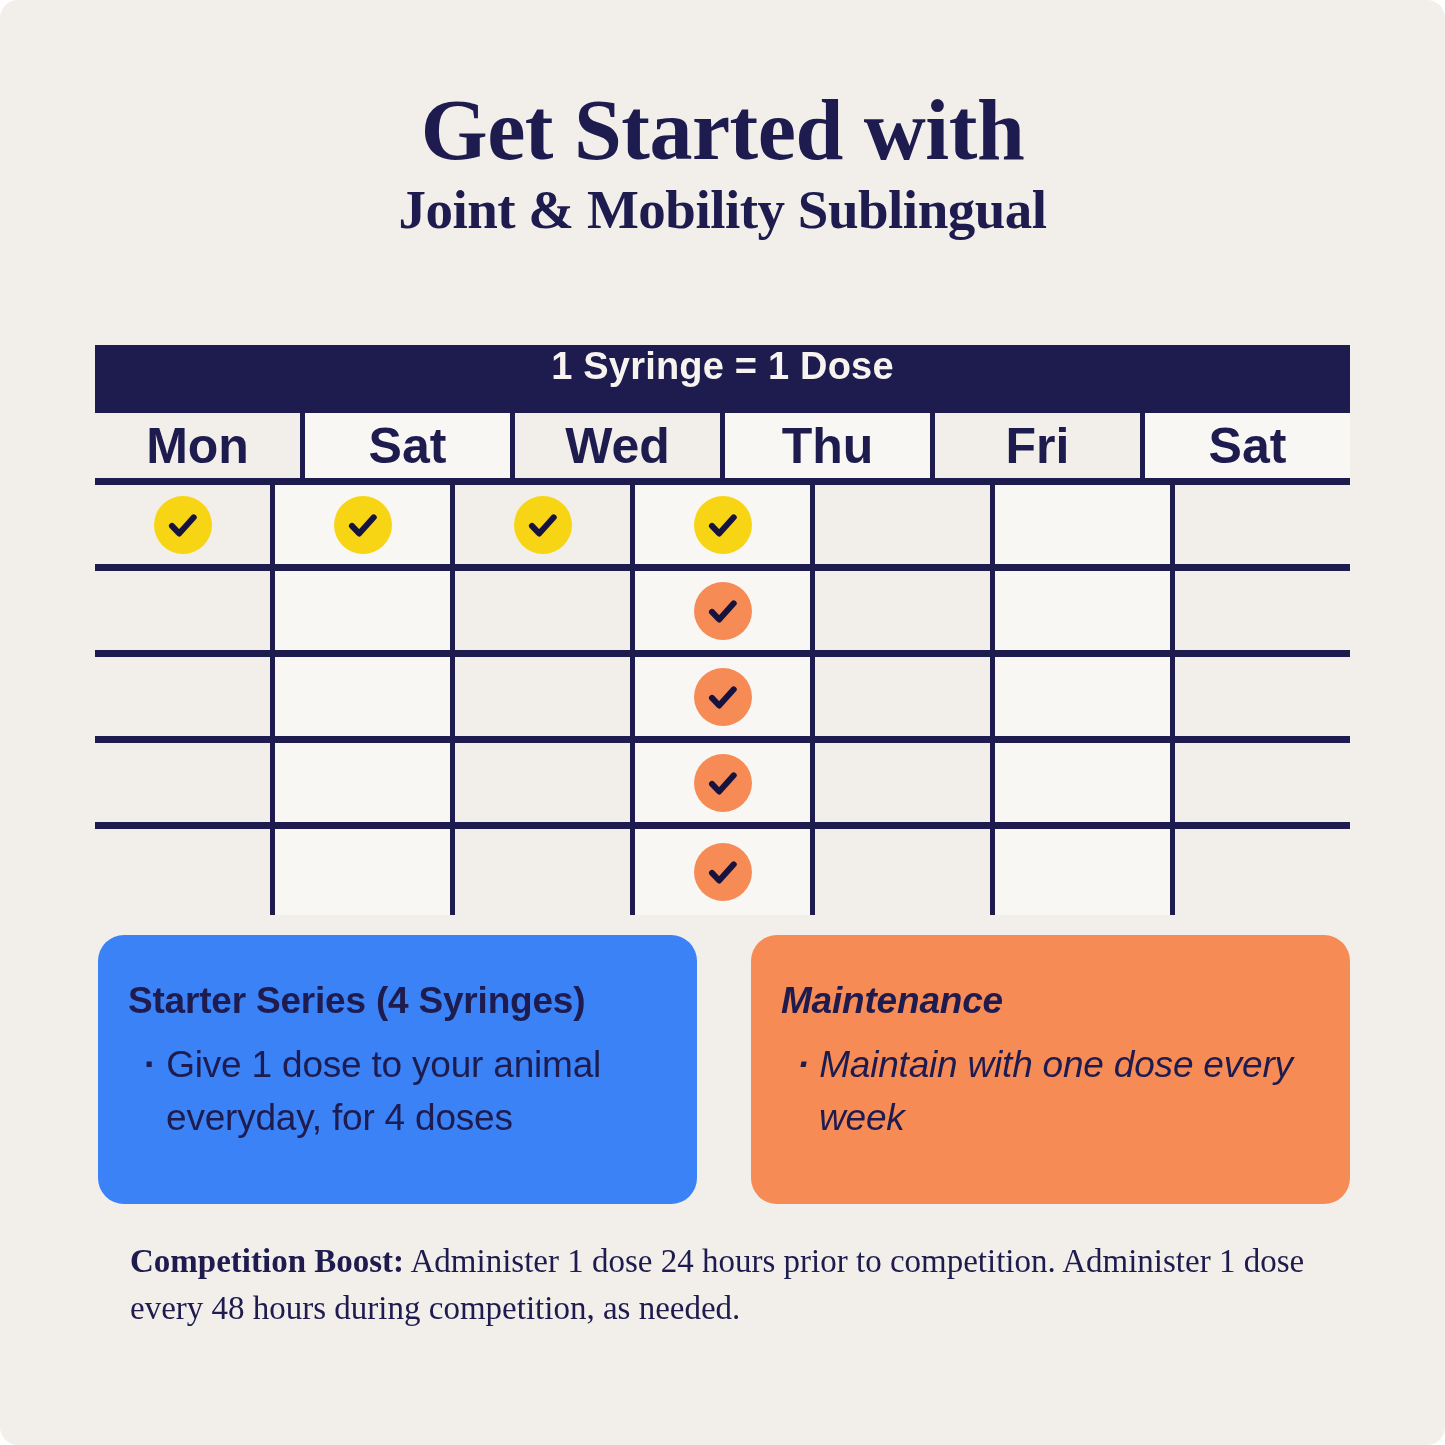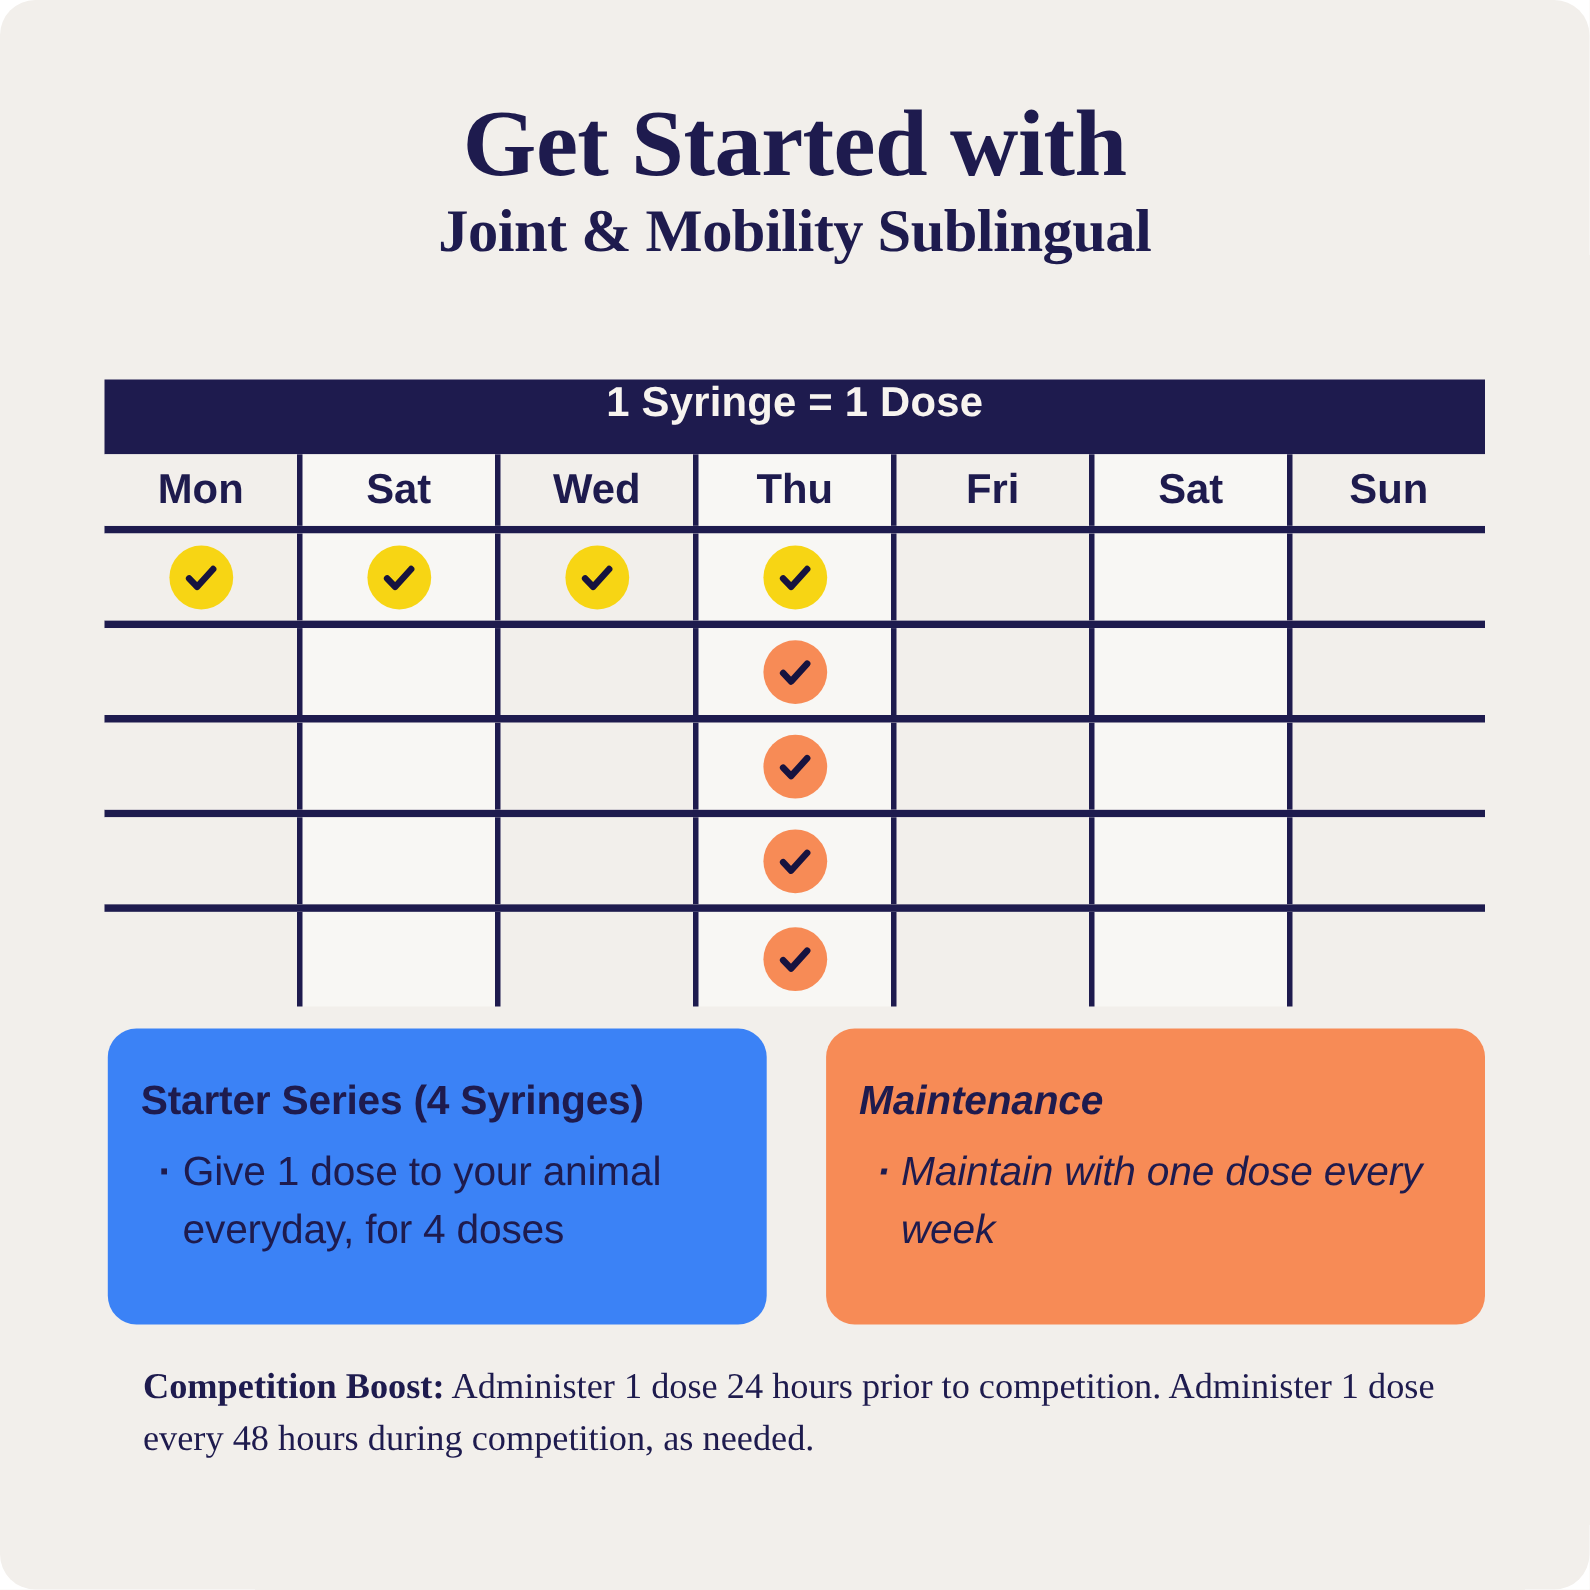--- a/index.html
+++ b/index.html
@@ -14,21 +14,21 @@
     overflow: hidden;
   }
 
   
   .card {
     position: absolute;
     left: 0; top: 0;
     width: 1445px;
     height: 1445px;
     background: #F2EFEB;
-    border-radius: 32px;
+    border-radius: 18px;
     box-sizing: border-box;
     overflow: hidden;
   }
 
   
   .title-block {
     position: absolute;
     left: 70px;
     top: 82px;
     width: 1305px;
@@ -71,21 +71,21 @@
     display: flex;
     height: 72px;
     border-bottom: 7px solid #1E1B4E;
     box-sizing: border-box;
   }
   .day-head .dcell {
     flex: 1 1 0;
     display: flex;
     align-items: center;
     justify-content: center;
-    font-size: 38px;
+    font-size: 50px;
     font-weight: bold;
     color: #1E1B4E;
     border-left: 5px solid #1E1B4E;
     box-sizing: border-box;
   }
   .day-head .dcell:first-child { border-left: none; }
   .day-head .dcell.tint-a { background: #F2EFEB; }
   .day-head .dcell.tint-b { background: #F8F7F4; }
 
   .grid-body { }
@@ -194,21 +194,20 @@
       <span>1 Syringe = 1 Dose</span>
     </div>
 
     <div class="day-head" id="day-head">
         <div class="dcell tint-a">Mon</div>
         <div class="dcell tint-b">Sat</div>
         <div class="dcell tint-a">Wed</div>
         <div class="dcell tint-b">Thu</div>
         <div class="dcell tint-a">Fri</div>
         <div class="dcell tint-b">Sat</div>
-        <div class="dcell tint-a">Sun</div>
       </div>
 
     <div class="grid-body" id="grid-body">
         <div class="grid-row">
           <div class="gcell tint-a">
             <div class="check yellow">
               <svg width="34" height="34" viewBox="0 0 24 24" aria-hidden="true">
                 <path d="M4.2 12.6 L9.3 18 L19.6 6.6" fill="none" stroke="#16133F" stroke-width="4.2" stroke-linecap="round" stroke-linejoin="round"></path>
               </svg>
             </div>

